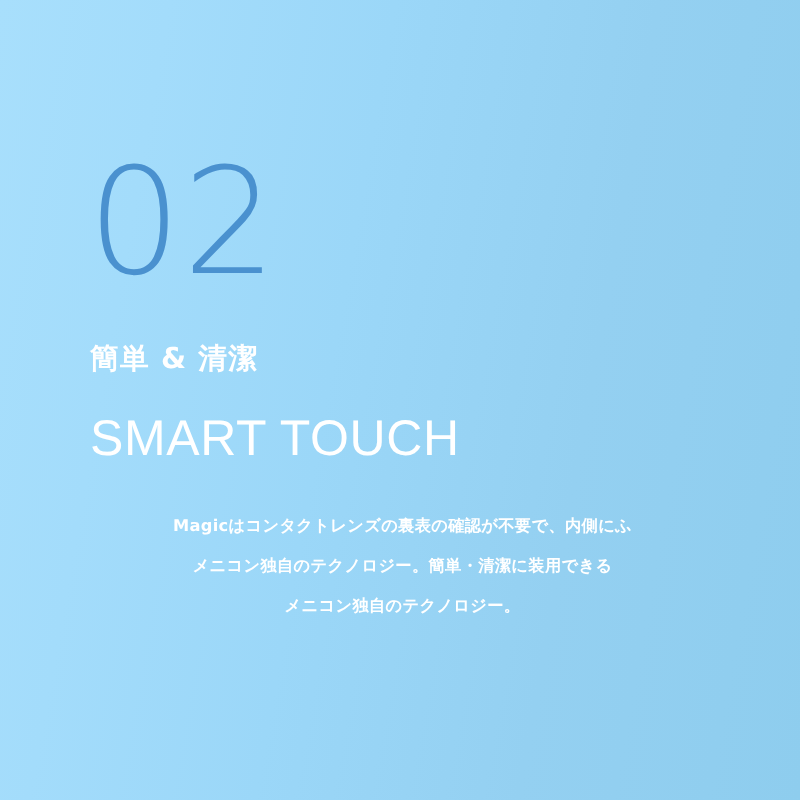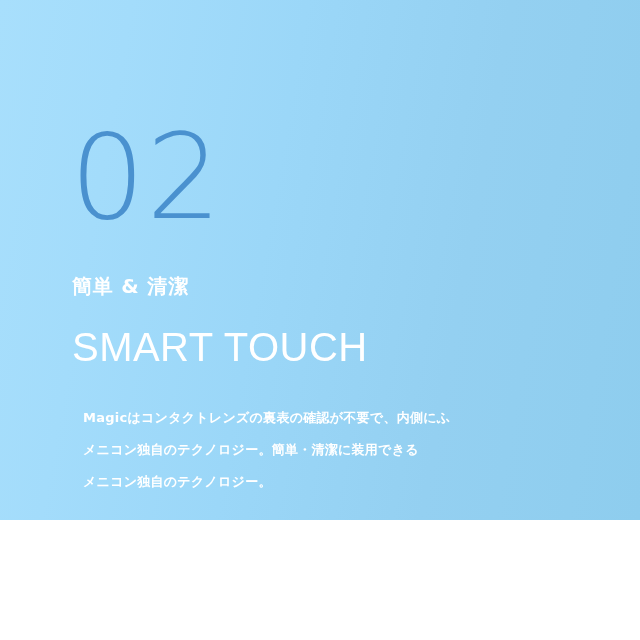--- a/index.html
+++ b/index.html
@@ -9,21 +9,21 @@
   body {
     width: 640px;
     height: 640px;
     overflow: hidden;
     font-family: "Liberation Sans", "DejaVu Sans", sans-serif;
   }
 
   #slide {
     position: relative;
     width: 640px;
-    height: 520px;
+    height: 640px;
     background: linear-gradient(100deg,
         #a8dffc 0%,
         #a3dcfb 18%,
         #9bd7f8 42%,
         #94d0f1 70%,
         #8ecdee 100%);
     overflow: hidden;
     box-sizing: border-box;
   }
 
@@ -45,21 +45,21 @@
   
   #text-block {
     position: absolute;
     left: 72px;
     top: 274px;
     width: 500px;
   }
 
   #subtitle-jp {
     font-family: "DejaVu Sans", "Liberation Sans", sans-serif;
-    font-size: 20px;
+    font-size: 23px;
     line-height: 1.2;
     font-weight: 700;
     color: #ffffff;
     letter-spacing: 0.04em;
     margin: 0 0 28px 0;
   }
 
   #title-en {
     font-family: "Liberation Sans", "DejaVu Sans", sans-serif;
     font-size: 40px;
@@ -70,21 +70,22 @@
     margin: 0 0 34px 0;
     white-space: nowrap;
   }
 
   #description {
     font-family: "DejaVu Sans", "Liberation Sans", sans-serif;
     font-size: 13px;
     font-weight: 700;
     color: #ffffff;
     letter-spacing: 0.02em;
-    margin: 11px;
+    margin: 0;
+    text-align: center;
   }
   #description .desc-line {
     display: block;
     line-height: 32px;
     white-space: nowrap;
   }
 </style>
 </head>
 <body>
 

